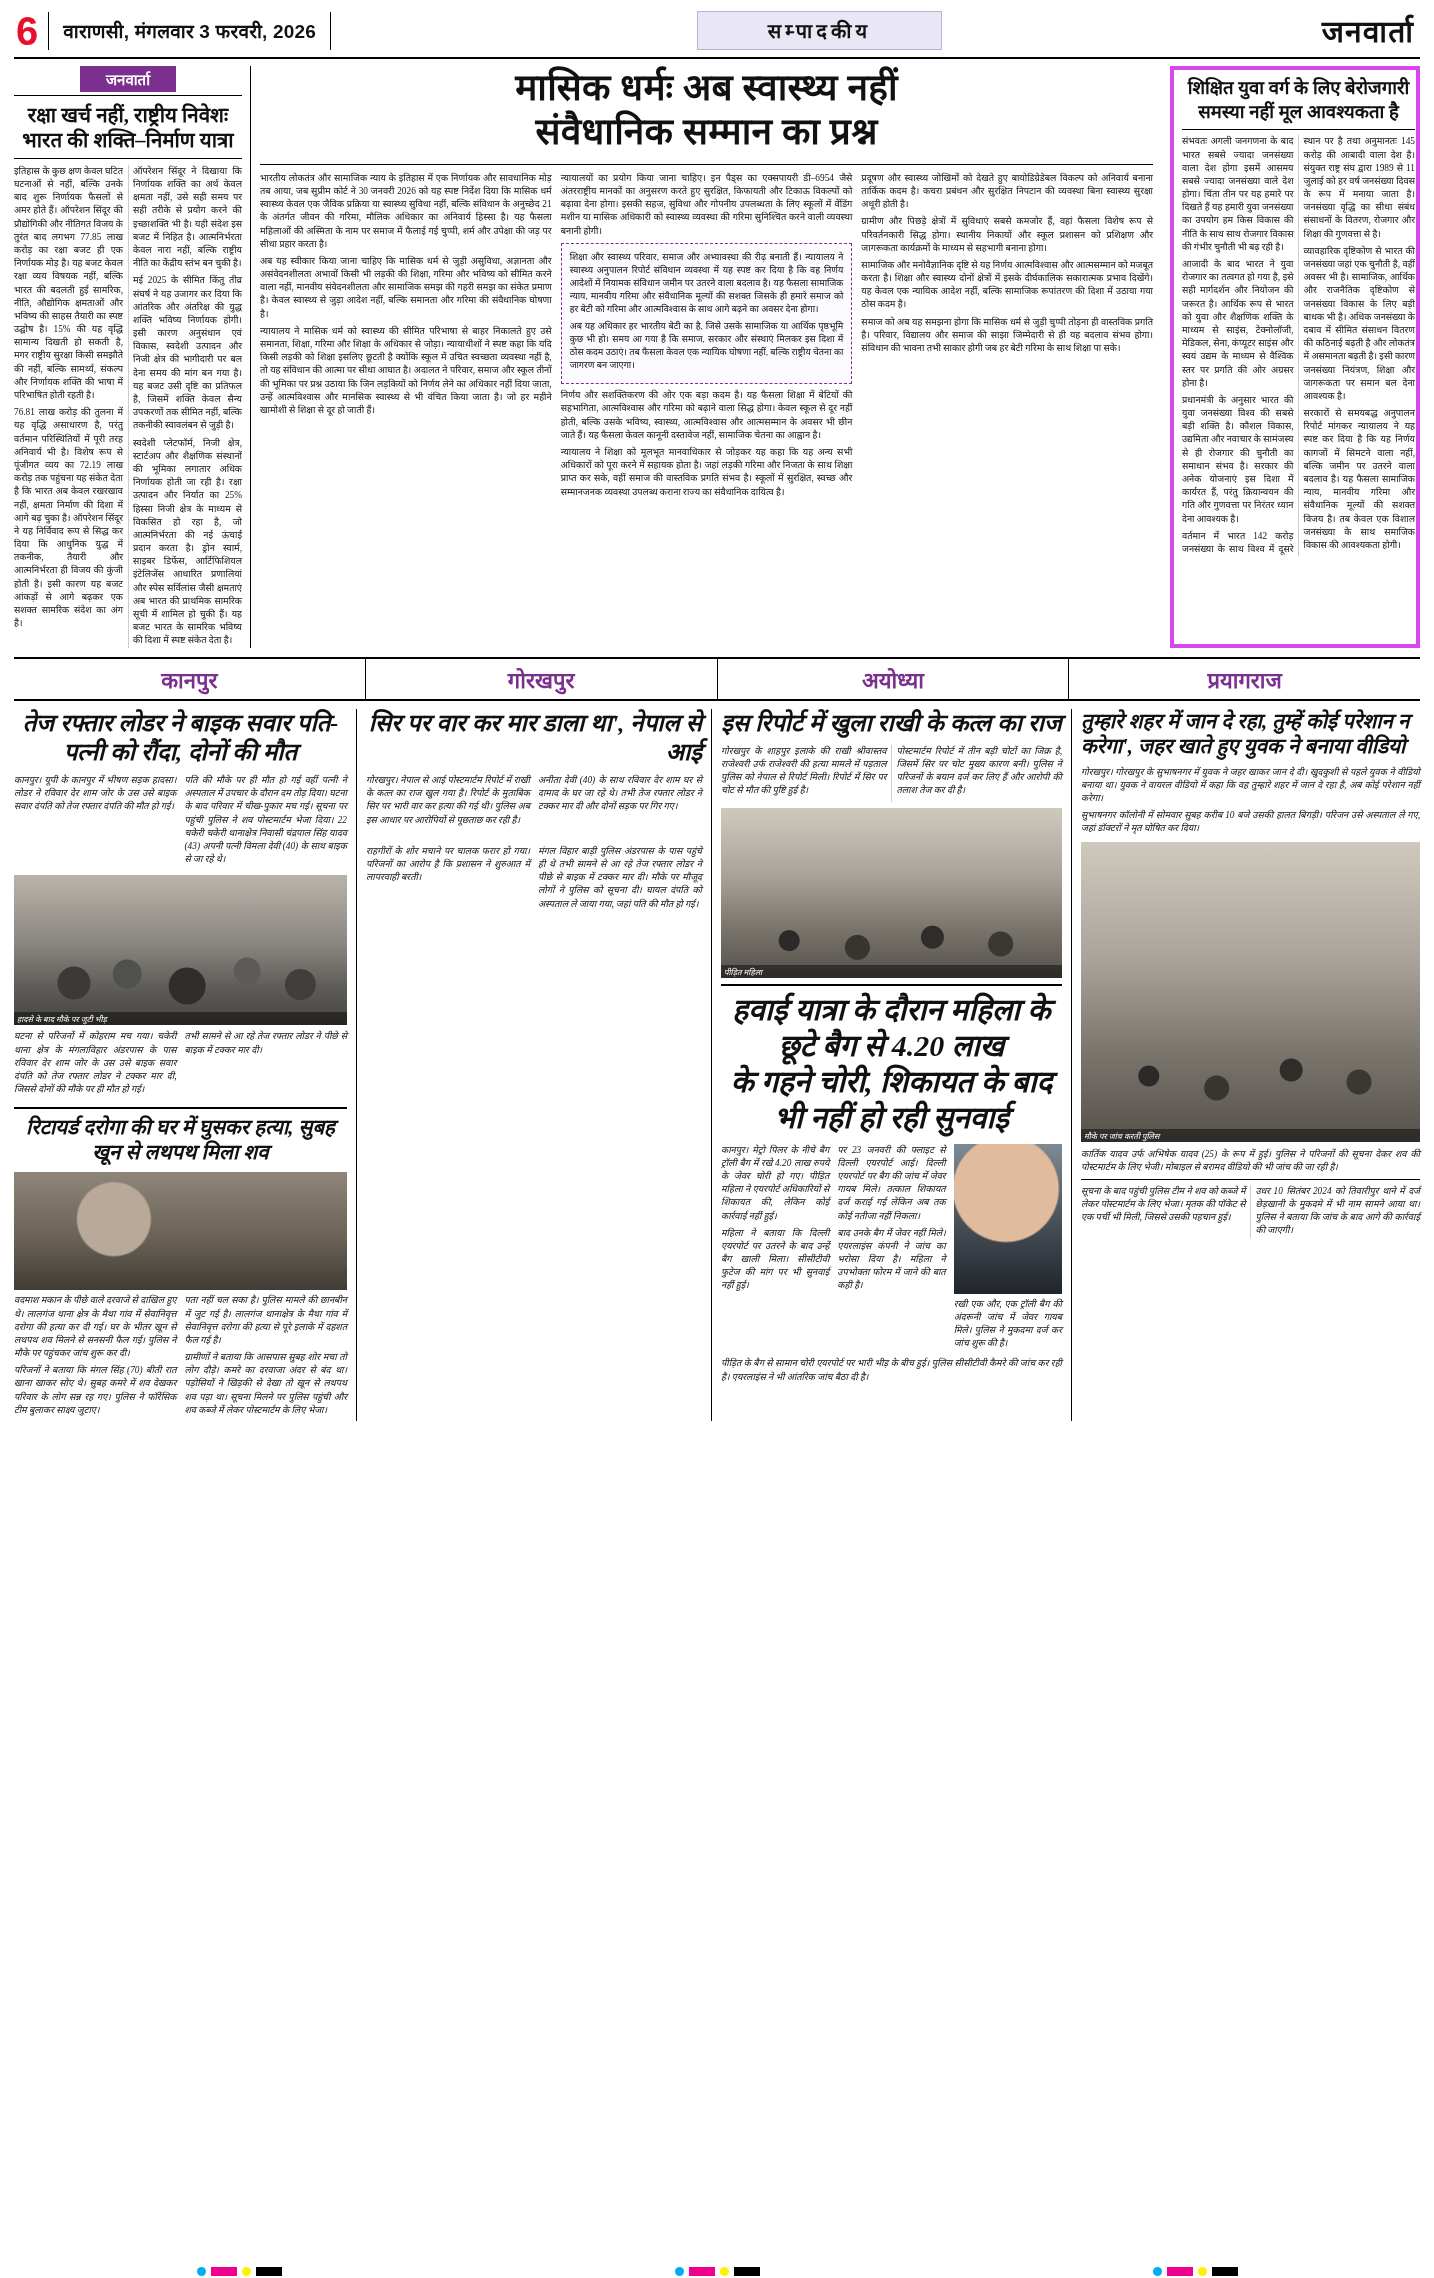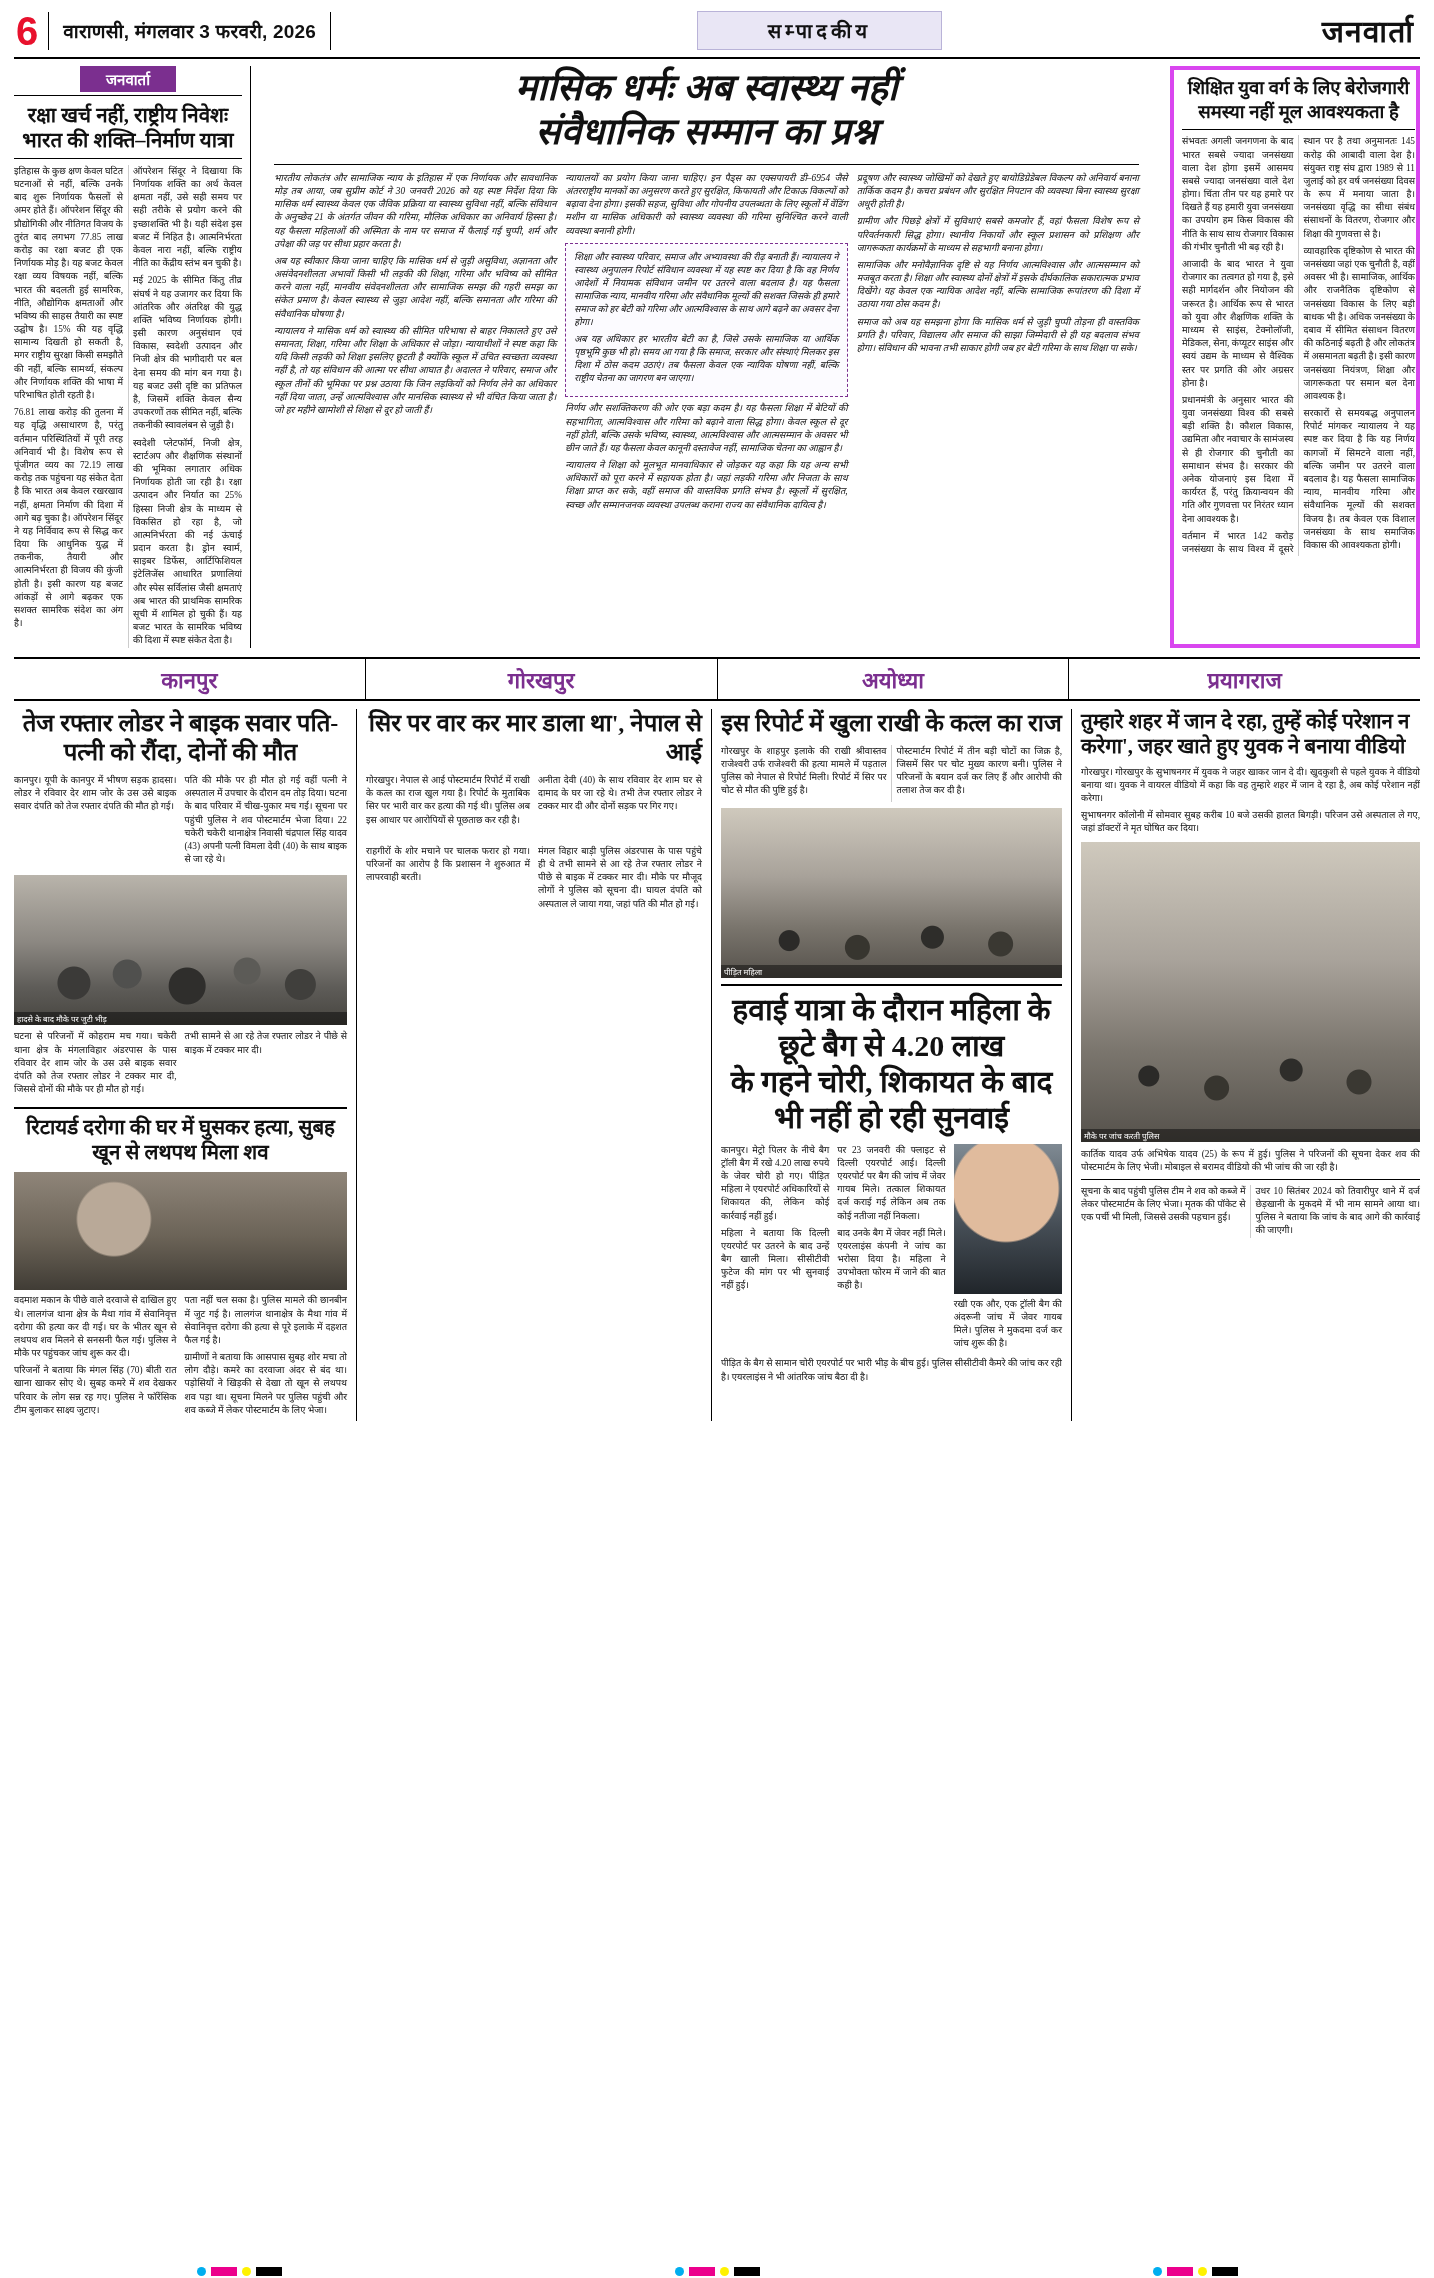--- a/index.html
+++ b/index.html
@@ -18,21 +18,21 @@
   .rule{border-top:1px solid #000;}
   .thickrule{border-top:2px solid #000;}
   .colrule{border-left:1px solid #000;}
   .txt{font-size:9.3px;line-height:1.42;text-align:justify;hyphens:auto;}
   .txt p{margin:0 0 4px 0;}
   .cols2{column-count:2;column-gap:10px;column-rule:1px solid #ccc;}
 
   
   .topband{display:flex;margin-top:7px;}
   .leftcol{width:236px;padding-right:8px;box-sizing:border-box;}
-  .centercol{flex:1;padding:0 23px;box-sizing:border-box;font-style:italic;}
+  .centercol{flex:1;padding:0 9px;box-sizing:border-box;}
   .rightcol{width:258px;padding-left:8px;box-sizing:border-box;}
 
   .badge{display:inline-block;background:#7b2f8f;color:#fff;font-family:"Liberation Sans",sans-serif;font-weight:bold;font-size:15px;padding:3px 26px;}
   .badgewrap{text-align:center;border-bottom:1px solid #000;padding-bottom:3px;}
   .lhead{font-family:"Liberation Serif",serif;font-weight:bold;font-size:20.5px;line-height:1.24;text-align:center;margin:7px 0 3px 0;}
   .lhead .sub{display:block;}
   .lsep{border-top:1px solid #000;margin:4px 0 6px 0;}
 
   .mainhead{font-family:"Liberation Serif",serif;font-weight:bold;font-size:37px;line-height:1.2;text-align:center;margin:0 0 9px 0;letter-spacing:.3px;}
   .boxquote{border:1px dashed #7b2f8f;padding:7px 8px;margin:5px 0;background:#fcfbff;}
@@ -41,21 +41,21 @@
   .rbox{border:4px solid #d946ef;padding:7px 1px 9px 8px;height:100%;box-sizing:border-box;}
   .rhead{font-family:"Liberation Serif",serif;font-weight:bold;font-size:18.5px;line-height:1.28;text-align:center;margin-bottom:5px;}
 
   
   .cityband{display:flex;align-items:stretch;border-top:2px solid #000;border-bottom:2px solid #000;margin-top:9px;background:#fff;}
   .cityband .city{flex:1;text-align:center;font-family:"Liberation Serif",serif;font-weight:bold;font-size:22px;color:#7b2f8f;padding:5px 0;}
   .cityband .city + .city{border-left:1px solid #000;}
 
   
   .newsgrid{display:flex;margin-top:8px;}
-  .ncol{box-sizing:border-box;}
+  .ncol{box-sizing:border-box;font-style:italic;}
   .n1{width:342px;padding-right:9px;}
   .n2{width:355px;padding:0 9px;}
   .n3{width:360px;padding:0 9px;}
   .n4{flex:1;padding-left:9px;}
   .nhead{font-family:"Liberation Serif",serif;font-weight:bold;font-size:24px;line-height:1.22;margin:0 0 7px 0;}
   .nhead.sm{font-size:20.5px;}
   .nhead.c{text-align:center;}
   .bigband{font-family:"Liberation Serif",serif;font-weight:bold;font-size:30px;line-height:1.2;text-align:center;margin:6px 0 8px 0;}
 
   

